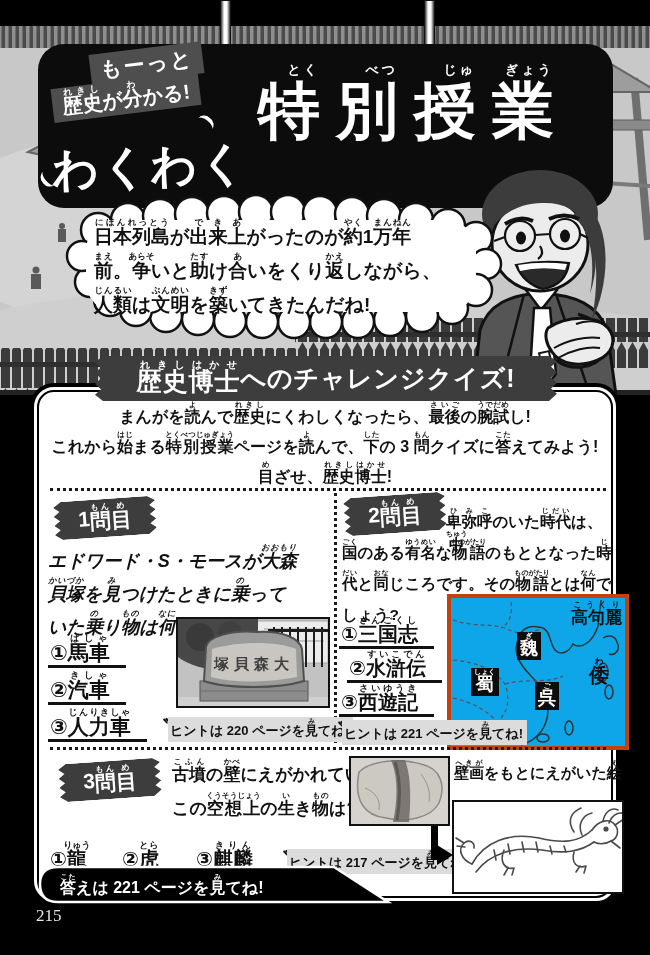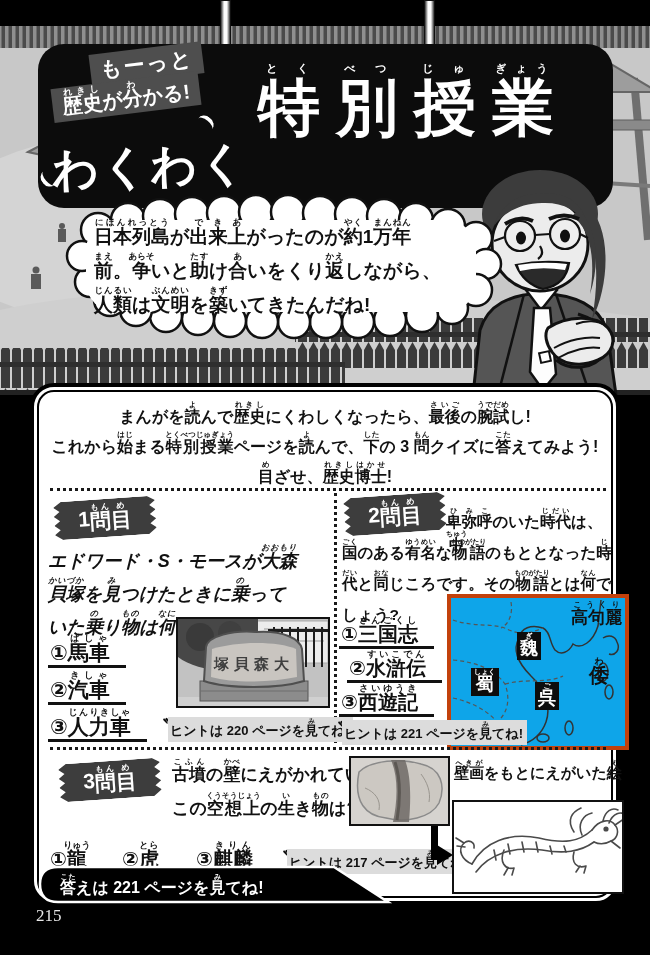--- a/index.html
+++ b/index.html
@@ -21,21 +21,21 @@
   
   .board{left:38px;top:44px;width:575px;height:164px;background:#0c0c0c;border-radius:26px;}
   .band{background:#4e4e4e;color:#fff;font-weight:800;padding:2px 10px;}
   .moatto{left:52px;top:4px;font-size:21px;transform:rotate(-7deg);letter-spacing:2px;}
   .rekishi{left:14px;top:36px;font-size:20px;transform:rotate(-7deg);line-height:26px;}
   .rekishi rt{font-size:9px;}
   .wakuwaku{left:14px;top:92px;color:#fff;font-weight:800;font-size:46px;letter-spacing:2px;transform:rotate(-2deg);}
   .motion{border-top:4px solid #fff;border-radius:50% 50% 0 0;background:transparent;}
   .board-title{left:212px;top:18px;color:#fff;font-weight:800;font-size:62px;display:flex;}
   .board-title ruby{margin:0 8px;}
-  .board-title rt{font-size:11px;letter-spacing:3px;padding-bottom:5px;}
+  .board-title rt{font-size:13px;letter-spacing:3px;padding-bottom:5px;text-align:right;}
 
   
   .bubble-text{left:94px;top:218px;width:400px;font-size:19px;font-weight:800;line-height:31px;}
   .bubble-text .ln{white-space:nowrap;}
   .bubble-text rt{font-size:8.5px;}
 
   
   .ribbon{background:#3d3d3d;color:#fff;font-weight:800;display:flex;align-items:center;justify-content:center;
     clip-path:polygon(8px 0%,calc(100% - 8px) 0%,100% 12%,calc(100% - 6px) 24%,100% 36%,calc(100% - 6px) 48%,100% 60%,calc(100% - 6px) 72%,100% 84%,calc(100% - 8px) 100%,8px 100%,0% 86%,6px 74%,0% 62%,6px 50%,0% 38%,6px 26%,0% 14%);}
   .banner{left:95px;top:356px;width:462px;height:45px;font-size:25px;letter-spacing:1px;z-index:60;}
@@ -207,20 +207,21 @@
         <circle cx="26" cy="62" r="15"></circle>
     </g>
     <rect x="30" y="26" width="390" height="92" rx="30" fill="#fff"></rect>
   </svg>
   <div class="abs bubble-text" style="z-index:31;">
     <div class="ln"><ruby>日本列島<rt>にほんれっとう</rt></ruby>が<ruby>出来上<rt>できあ</rt></ruby>がったのが<ruby>約<rt>やく</rt></ruby>1<ruby>万年<rt>まんねん</rt></ruby></div>
     <div class="ln"><ruby>前<rt>まえ</rt></ruby>。<ruby>争<rt>あらそ</rt></ruby>いと<ruby>助<rt>たす</rt></ruby>け<ruby>合<rt>あ</rt></ruby>いをくり<ruby>返<rt>かえ</rt></ruby>しながら、</div>
     <div class="ln"><ruby>人類<rt>じんるい</rt></ruby>は<ruby>文明<rt>ぶんめい</rt></ruby>を<ruby>築<rt>きず</rt></ruby>いてきたんだね!</div>
   </div>
 
+  <div class="abs ribbon banner nowrap"><ruby>歴史博士<rt>れきしはかせ</rt></ruby>へのチャレンジクイズ!</div>
 
   <div class="abs quizbox">
     <div class="box-inner"></div>
 
     <div class="abs intro">
       <div>まんがを<ruby>読<rt>よ</rt></ruby>んで<ruby>歴史<rt>れきし</rt></ruby>にくわしくなったら、<ruby>最後<rt>さいご</rt></ruby>の<ruby>腕試<rt>うでだめ</rt></ruby>し!</div>
       <div>これから<ruby>始<rt>はじ</rt></ruby>まる<ruby>特別授業<rt>とくべつじゅぎょう</rt></ruby>ページを<ruby>読<rt>よ</rt></ruby>んで、<ruby>下<rt>した</rt></ruby>の 3 <ruby>問<rt>もん</rt></ruby>クイズに<ruby>答<rt>こた</rt></ruby>えてみよう!</div>
       <div><ruby>目<rt>め</rt></ruby>ざせ、<ruby>歴史博士<rt>れきしはかせ</rt></ruby>!</div>
     </div>
 

